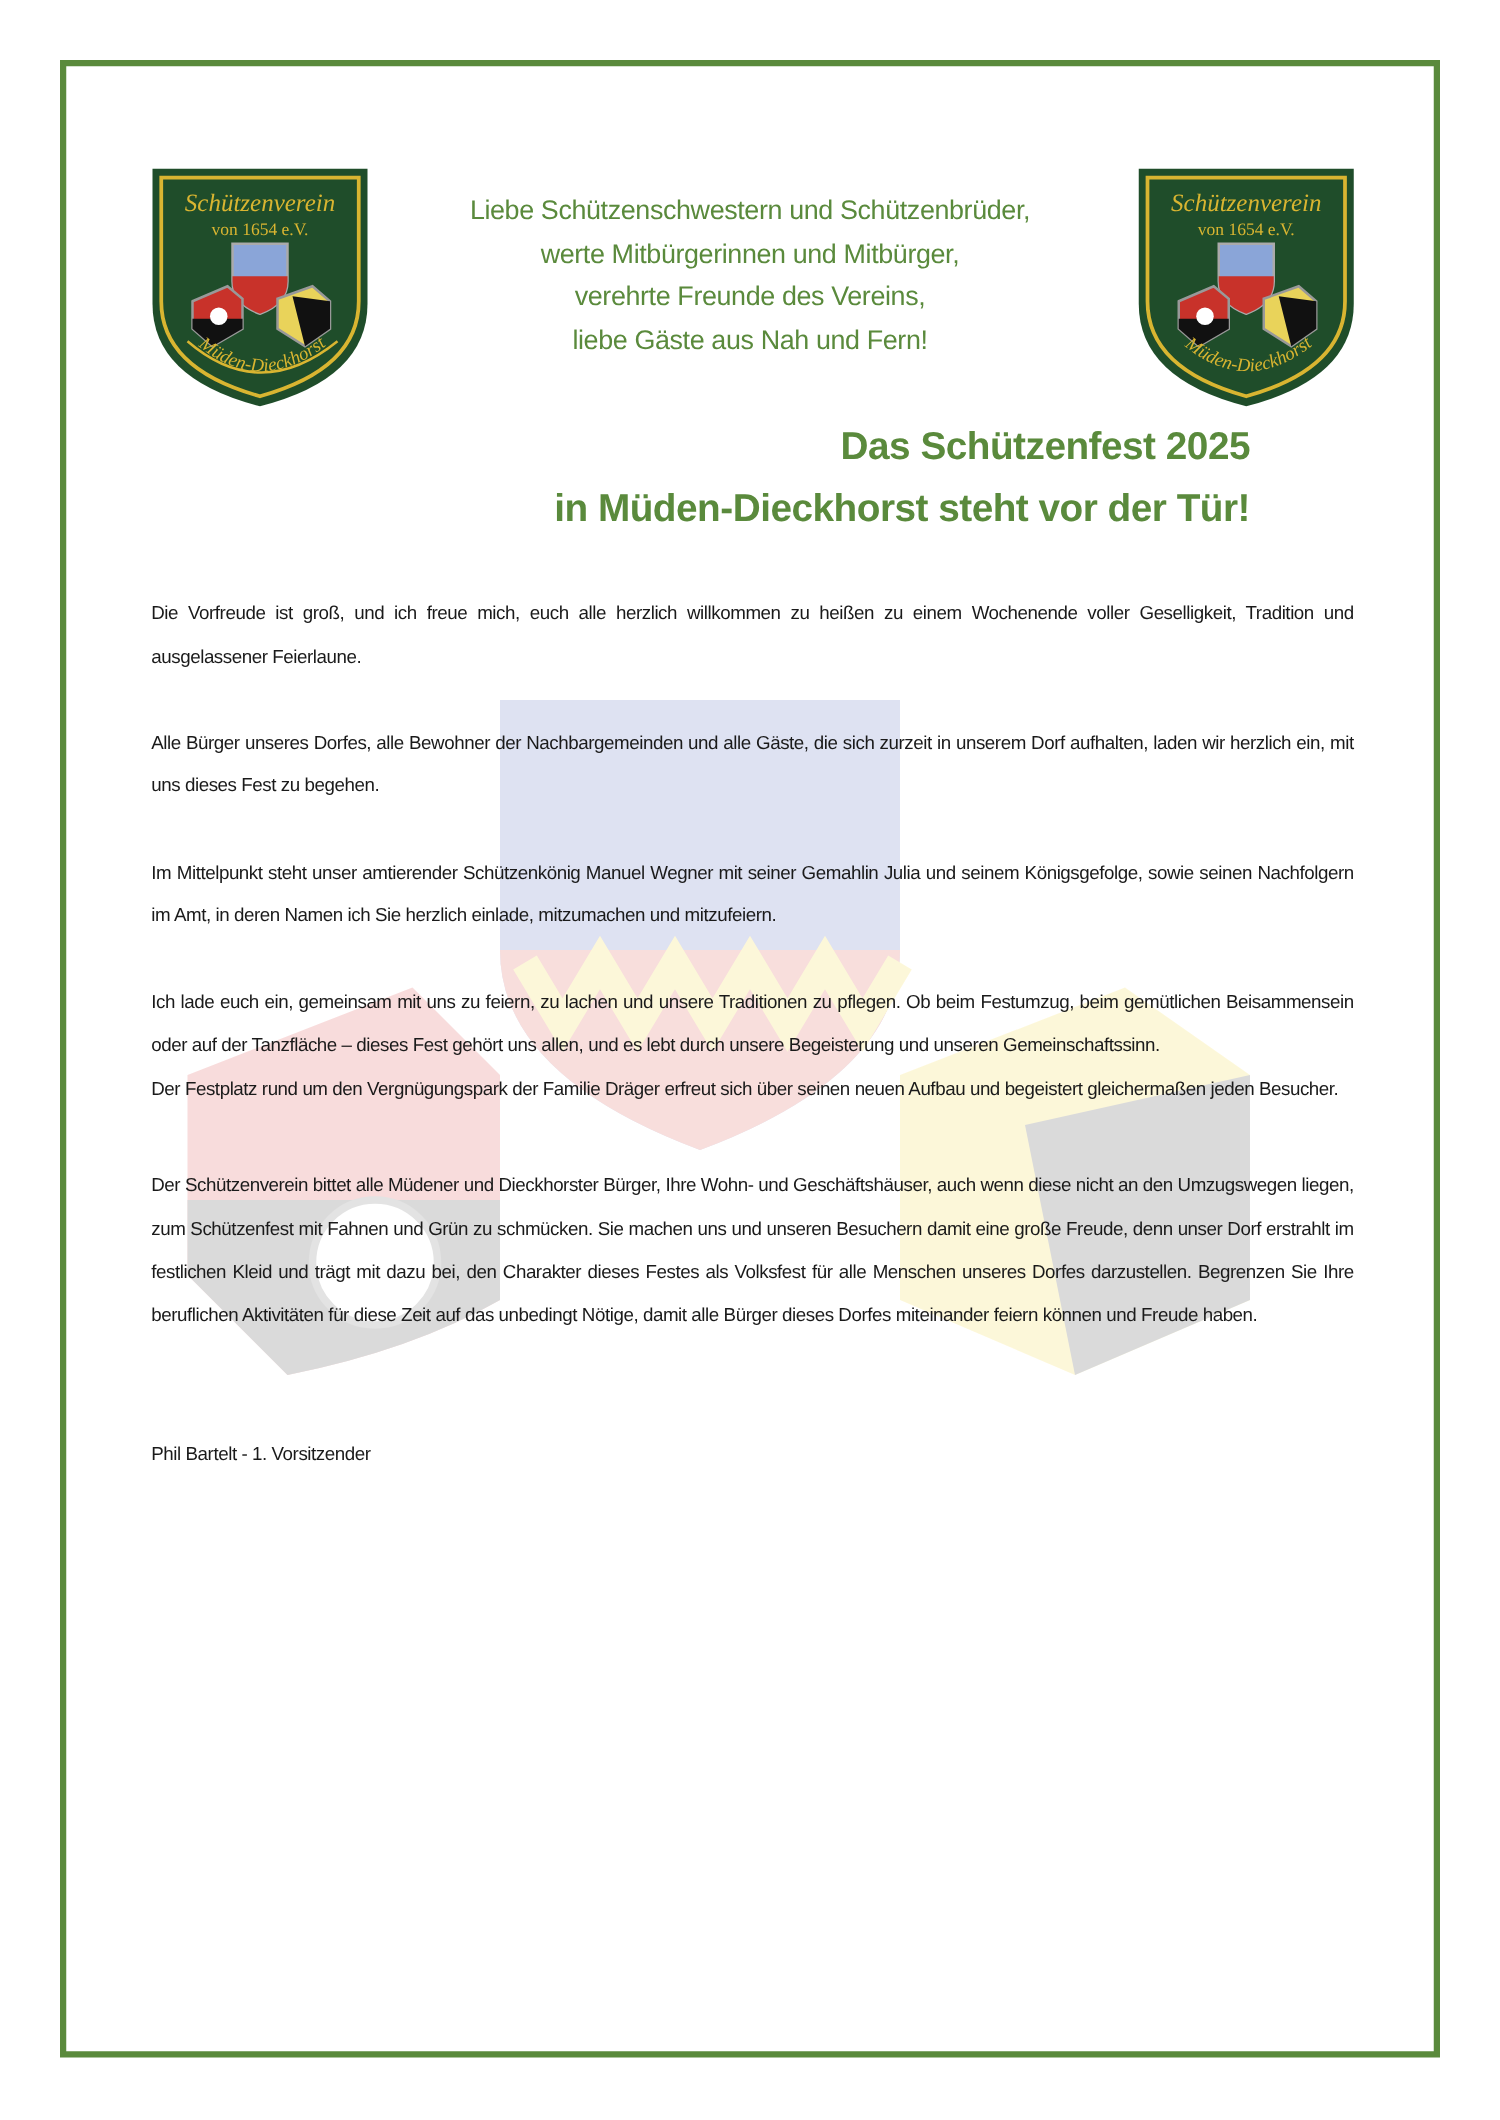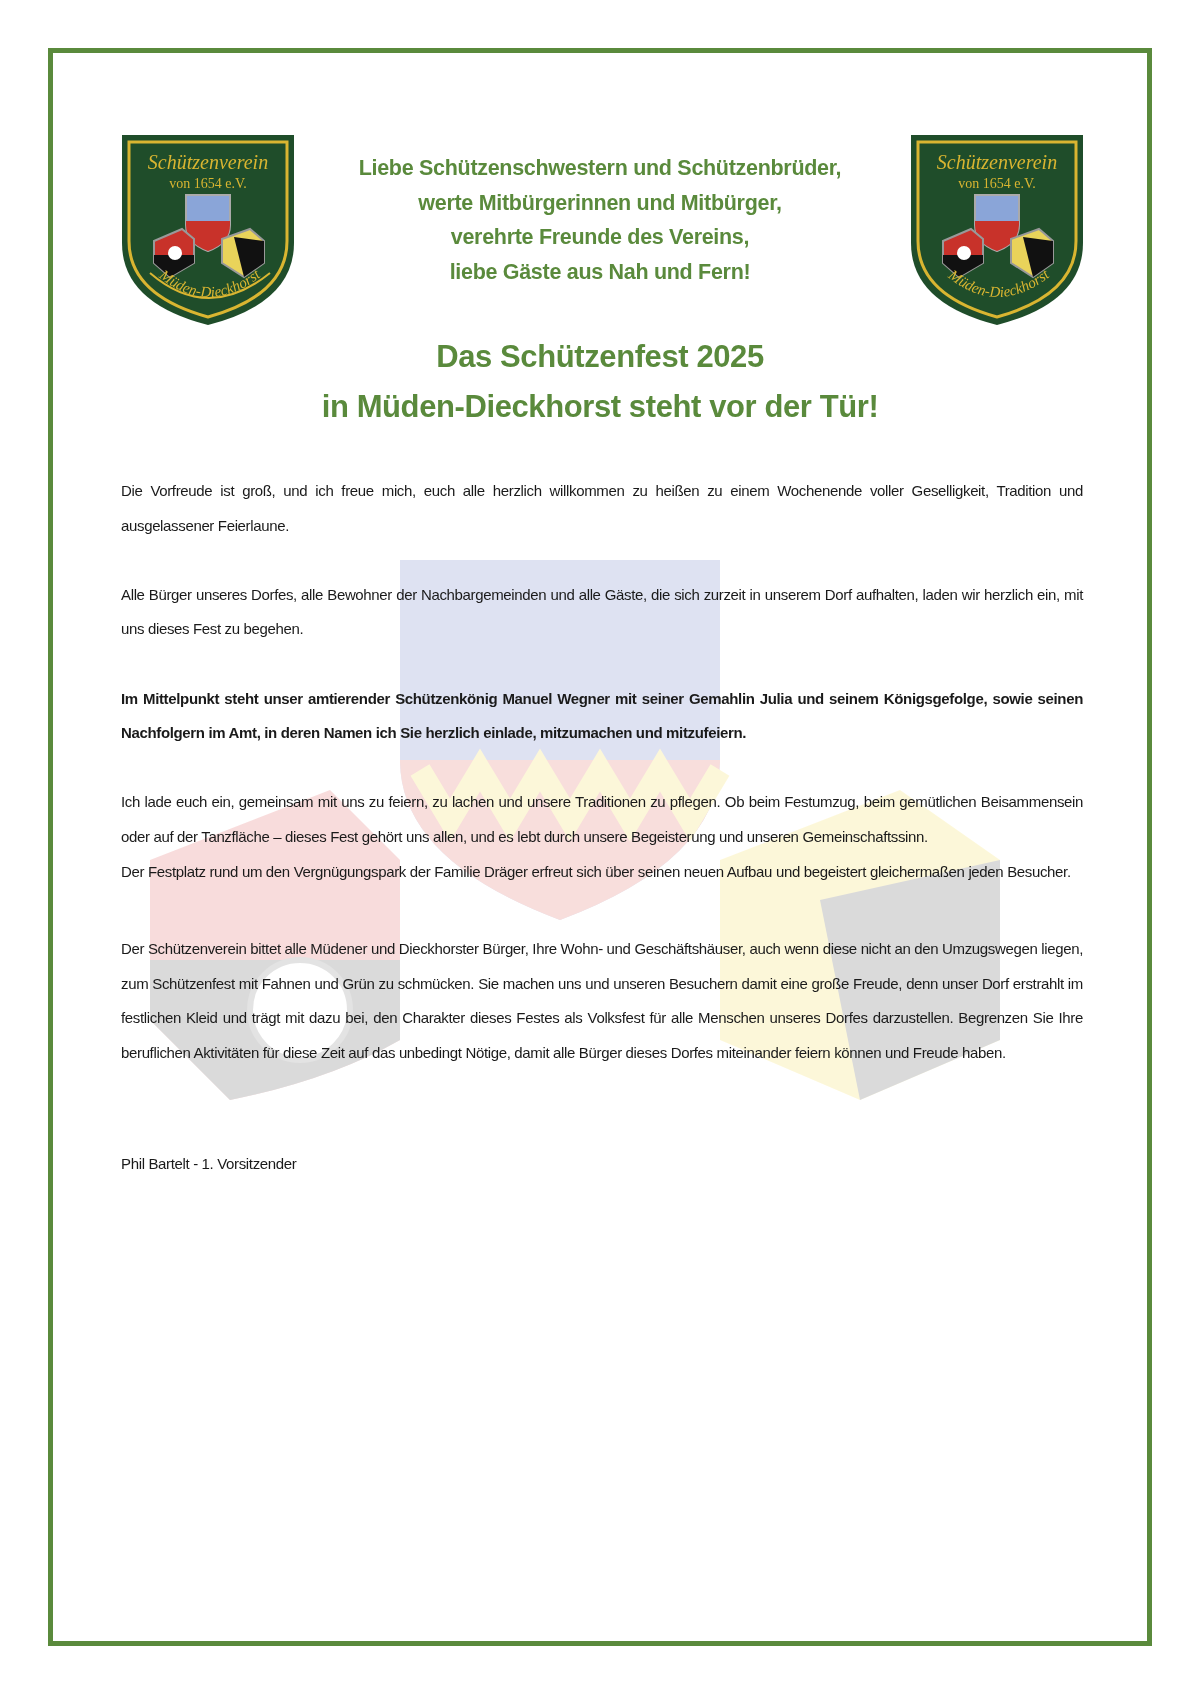--- a/index.html
+++ b/index.html
@@ -39,33 +39,33 @@
     .crest.left { left: 120px; top: 133px; }
     .crest.right { left: 909px; top: 133px; }
 
     .greeting {
       position: absolute;
       left: 300px;
       top: 151px;
       width: 600px;
       text-align: center;
       color: #5a8a3c;
-      font-weight: bold;
+      font-weight: normal;
       font-size: 21.5px;
       line-height: 34.5px;
       letter-spacing: -0.3px;
     }
     .greeting div { white-space: nowrap; }
 
     .headline {
       position: absolute;
       left: 200px;
       top: 332px;
       width: 800px;
-      text-align: center;
+      text-align: right;
       color: #5a8a3c;
       font-weight: bold;
       font-size: 31px;
       line-height: 50px;
       letter-spacing: -0.4px;
     }
 
     .content {
       position: absolute;
       left: 121px;
@@ -75,21 +75,21 @@
       font-size: 15px;
       line-height: 34.6px;
       letter-spacing: -0.35px;
       z-index: 2;
     }
     .content p {
       margin: 0;
       text-align: justify;
       text-align-last: left;
     }
-    .content p.bold { font-weight: bold; }
+    .content p.bold { font-weight: normal; }
     .gap-1 { height: 34.6px; }
     .gap-2 { height: 43px; }
     .gap-3 { height: 44px; }
     .gap-4 { height: 32px; }
   </style>
 </head>
 <body>
 
 <div class="page-frame"></div>
 

